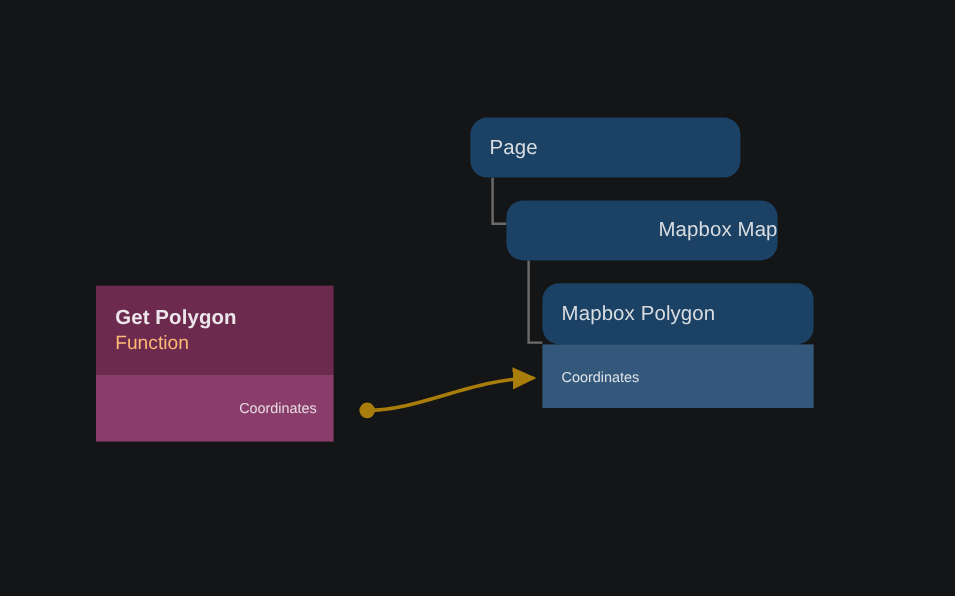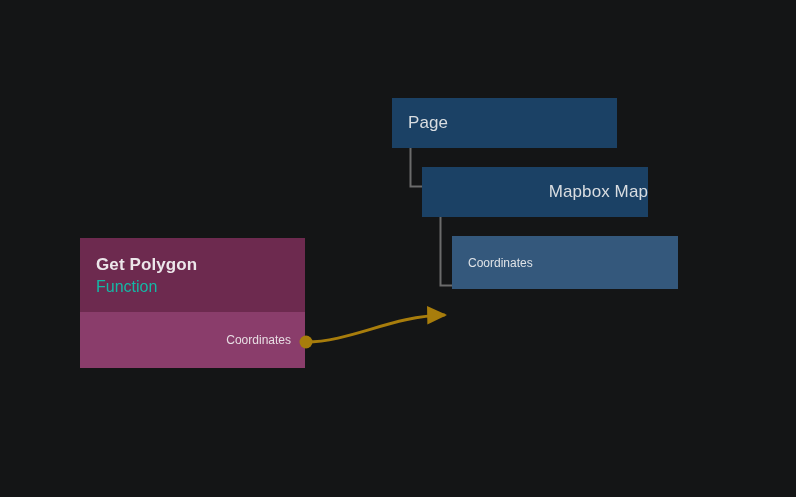--- a/index.html
+++ b/index.html
@@ -49,38 +49,39 @@
   }
   .node-subtitle {
     font-size: 16px;
     line-height: 21px;
     color: #a3939c;
   }
 
   
   .node-blue .node-header {
     background: #1b4165;
+    border-radius: 14px;
   }
   .node-blue .node-port {
     background: #34587c;
   }
 
   
   .node-purple .node-header {
     background: #6d2a4f;
   }
   .node-purple .node-port {
     background: #8a3d6b;
   }
   .node-purple .node-title {
     color: #ece6ea;
     font-weight: bold;
   }
   .node-purple .node-subtitle {
-    color: #14b8a6;
+    color: #fdba74;
   }
 
   
   .node-port {
     box-sizing: border-box;
     display: flex;
     align-items: center;
     font-size: 12px;
     color: #dfe3e7;
   }
@@ -98,21 +99,21 @@
   #node-page      { left: 392px; top: 98px;  width: 225px; }
   #node-page .node-header { height: 50px; }
 
   #node-mapbox-map      { left: 422px; top: 167px; width: 226px; }
   #node-mapbox-map .node-header { height: 50px; text-align: right; }
 
   #node-mapbox-polygon  { left: 452px; top: 236px; width: 226px; }
   #node-mapbox-polygon .node-header { height: 51px; }
   #node-mapbox-polygon .node-port   { height: 53px; }
 
-  #node-get-polygon     { left: 80px;  top: 238px; width: 225px; }
+  #node-get-polygon     { left: 80px;  top: 238px; width: 198px; }
   #node-get-polygon .node-header { height: 74px; padding-left: 16px; }
   #node-get-polygon .node-port   { height: 56px; }
 </style>
 </head>
 <body>
 
 <div id="canvas">
 
   <svg id="tree-lines" viewBox="0 0 796 497" xmlns="http://www.w3.org/2000/svg">
     <path d="M410.5,148 L410.5,186.5 L422,186.5" fill="none" stroke="#6b6b6b" stroke-width="2"></path>
@@ -125,20 +126,23 @@
     </div>
   </div>
 
   <div class="node node-blue" id="node-mapbox-map">
     <div class="node-header">
       <div class="node-title">Mapbox Map</div>
     </div>
   </div>
 
   <div class="node node-blue" id="node-mapbox-polygon">
+    <div class="node-header">
+      <div class="node-title">Mapbox Polygon</div>
+    </div>
     <div class="node-port port-in">
       <span>Coordinates</span>
     </div>
   </div>
 
   <div class="node node-purple" id="node-get-polygon">
     <div class="node-header">
       <div class="node-title">Get Polygon</div>
       <div class="node-subtitle">Function</div>
     </div>

